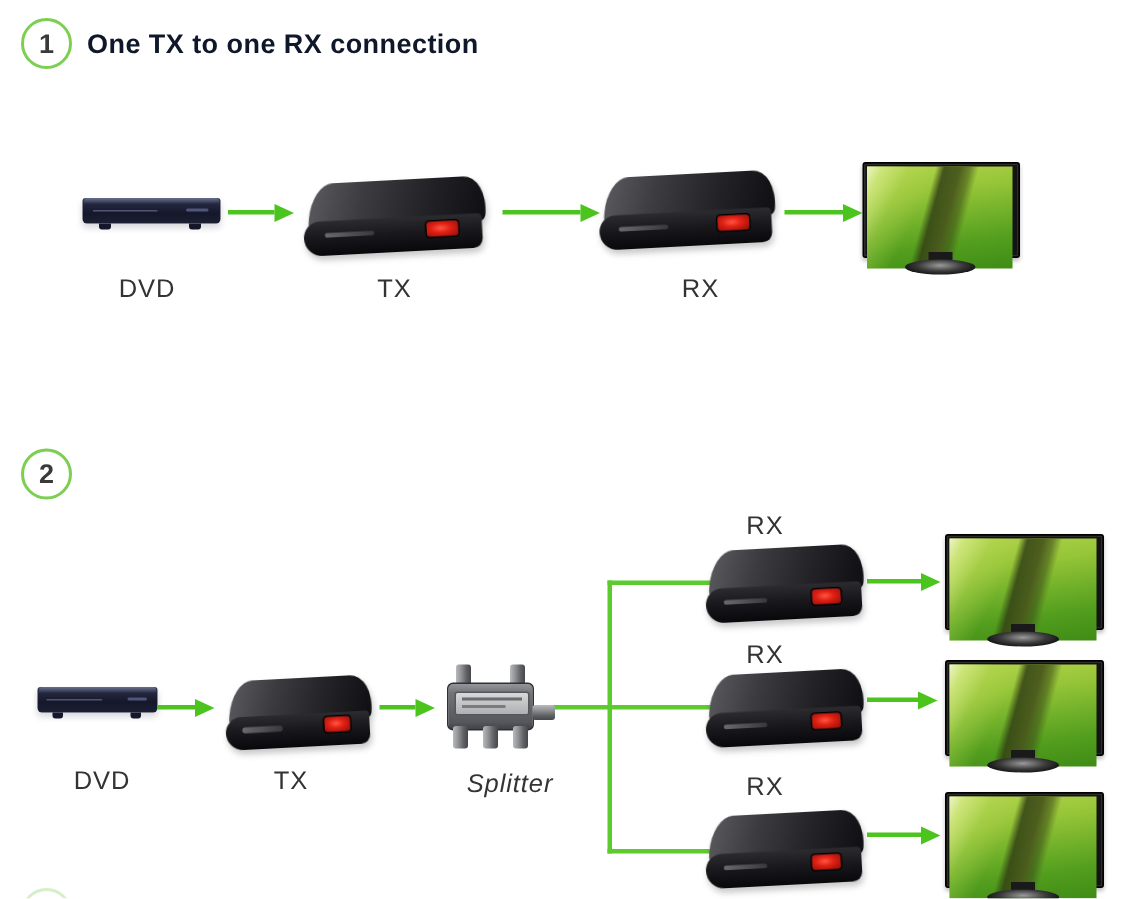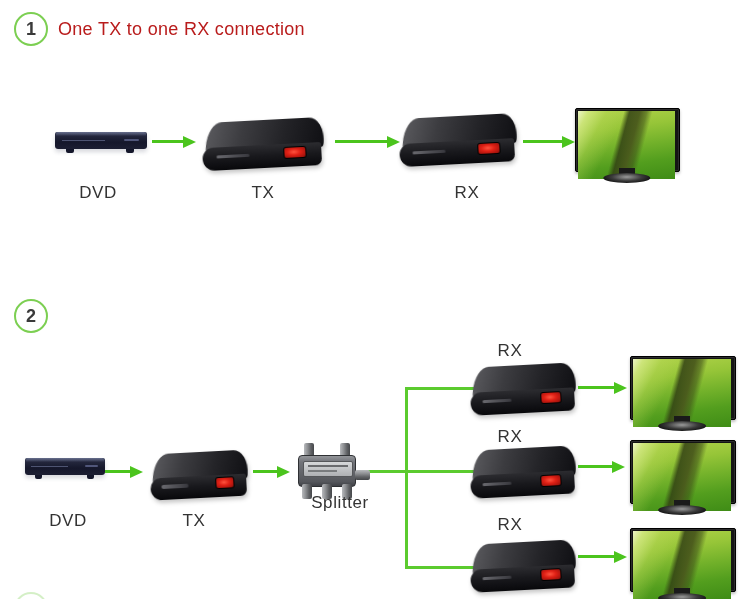--- a/index.html
+++ b/index.html
@@ -5,21 +5,21 @@
   html,body{margin:0;padding:0;background:#fff;}
   .canvas{position:relative;width:750px;height:599px;background:#ffffff;overflow:hidden;
           font-family:"Liberation Sans",sans-serif;}
   .abs{position:absolute;}
 
   
   .num-circle{width:30px;height:30px;border:2px solid #7ccf52;border-radius:50%;
       color:#3a3a3a;font-size:18px;font-weight:600;display:flex;align-items:center;
       justify-content:center;background:#fff;z-index:4;}
   .num-circle.partial{opacity:.32;}
-  .sec-title{font-size:18px;font-weight:normal;color:#b91c1c;letter-spacing:.3px;white-space:nowrap;z-index:4;}
+  .sec-title{font-size:18px;font-weight:bold;color:#0f172a;letter-spacing:.3px;white-space:nowrap;z-index:4;}
   .lbl{font-size:17px;color:#333;text-align:center;letter-spacing:.6px;white-space:nowrap;z-index:4;}
 
   
   .g-arrow{position:absolute;height:3px;background:#4bc41d;z-index:3;}
   .g-arrow::after{content:"";position:absolute;right:-13px;top:50%;transform:translateY(-50%);
       width:0;height:0;border-left:13px solid #4bc41d;
       border-top:6px solid transparent;border-bottom:6px solid transparent;}
   .g-line{position:absolute;background:#5bcb2e;z-index:1;}
 
   
@@ -152,21 +152,21 @@
       <div class="sp-plate"></div>
     </div>
     <div class="sp-port-v" style="left:6px;bottom:0;"></div>
     <div class="sp-port-v" style="left:26px;bottom:0;"></div>
     <div class="sp-port-v" style="left:46px;bottom:0;"></div>
     <div class="sp-port-h" style="right:0;top:27px;"></div>
   </div>
 
   <div class="abs lbl" style="left:23px;top:511px;width:90px;">DVD</div>
   <div class="abs lbl" style="left:149px;top:511px;width:90px;">TX</div>
-  <div class="abs lbl" style="left:295px;top:493px;width:90px;">Splitter</div>
+  <div class="abs lbl" style="left:295px;top:513px;width:90px;font-style:italic;">Splitter</div>
 
   <div class="abs g-line" style="left:367px;top:470px;width:118px;height:3px;"></div>
   <div class="abs g-line" style="left:405px;top:387px;width:3px;height:182px;"></div>
   <div class="abs g-line" style="left:405px;top:387px;width:80px;height:3px;"></div>
   <div class="abs g-line" style="left:405px;top:566px;width:80px;height:3px;"></div>
 
   <div class="abs lbl" style="left:475px;top:341px;width:70px;">RX</div>
   <div class="abs extender" style="left:470px;top:365px;width:108px;height:50px;">
     <div class="ext-top"></div>
     <div class="ext-front"></div>

